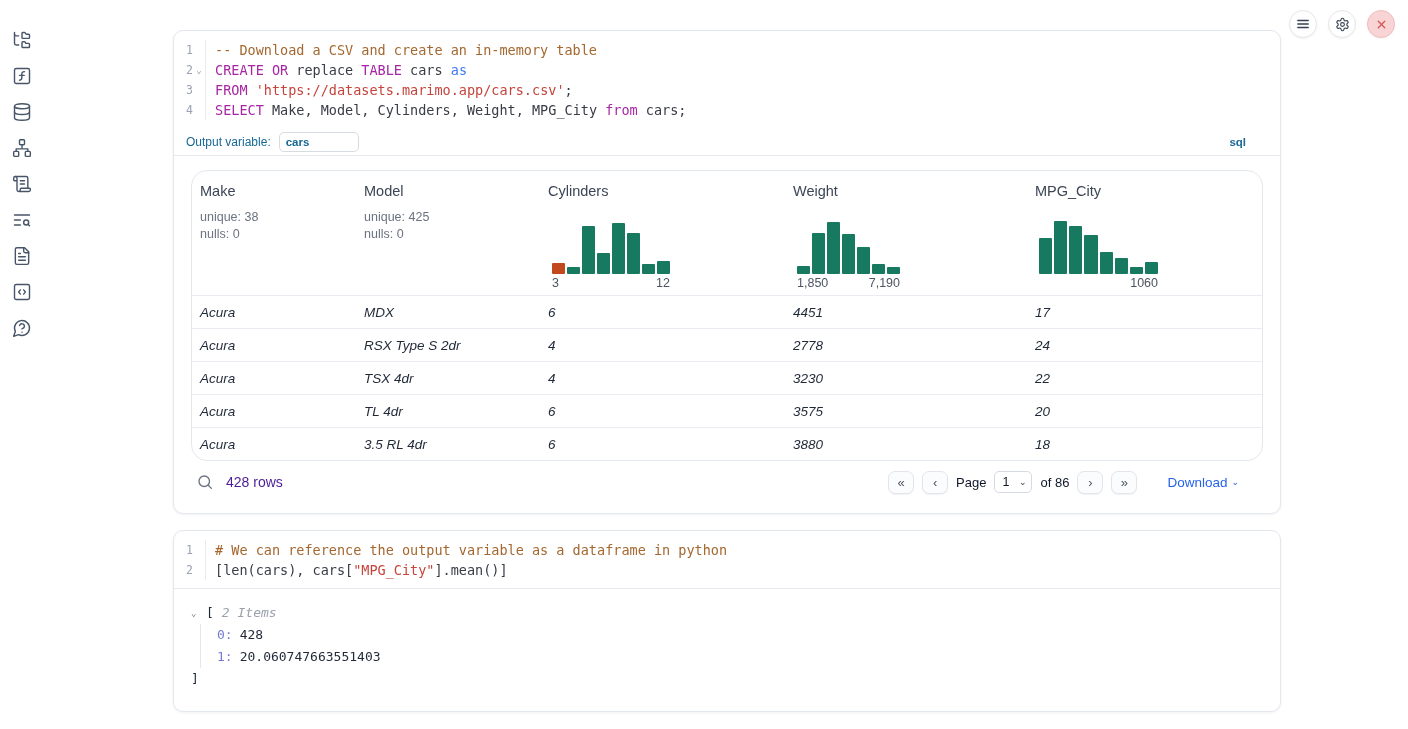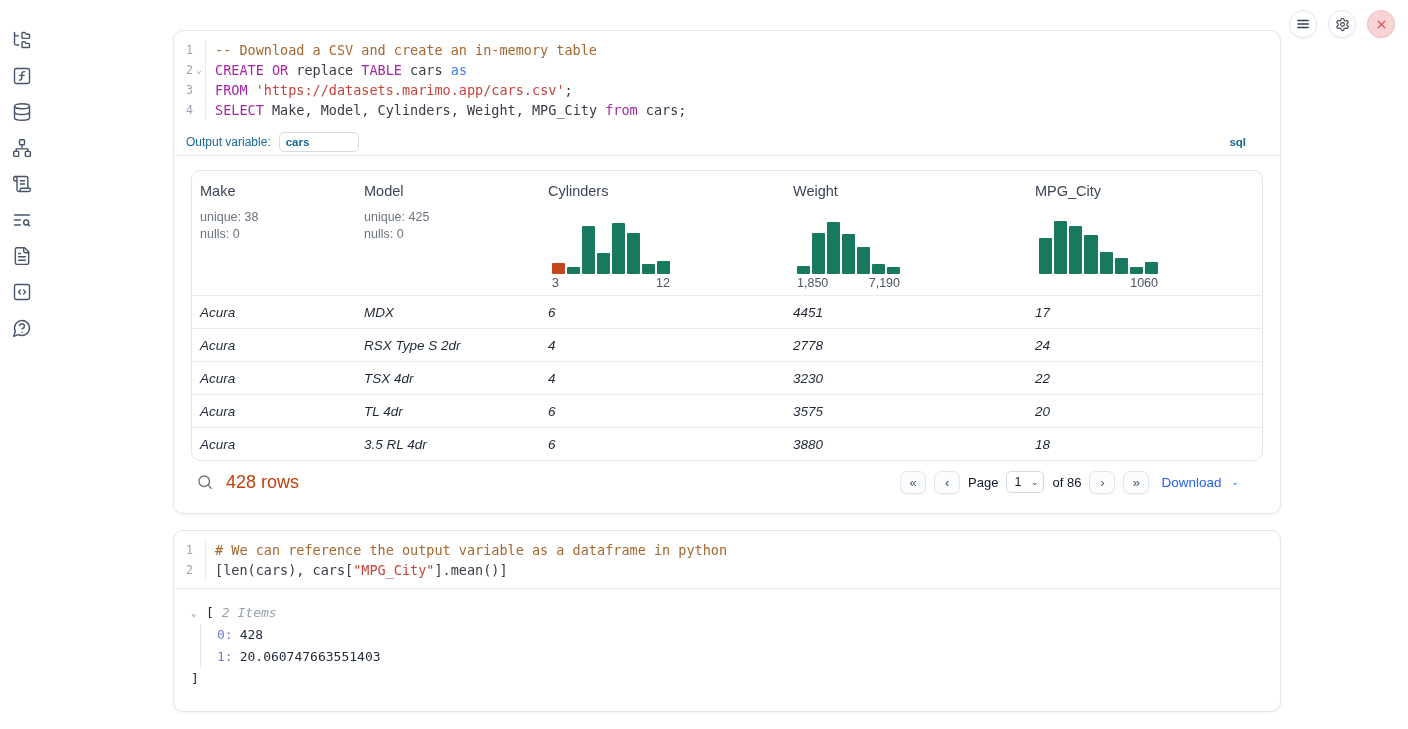--- a/index.html
+++ b/index.html
@@ -39,47 +39,47 @@
   .outvar-bar { height:28px; display:flex; align-items:center; padding:0 34px 0 12px;
                 border-bottom:1px solid #e6eaef; }
   .outvar-label { font-size:12px; font-weight:normal; color:#176895; }
   .outvar-input { width:80px; height:20px; margin-left:8px; border:1px solid #d7dce3; border-radius:5px;
                   font-size:11.5px; font-weight:bold; color:#176895; padding:0 6px;
                   font-family:"Liberation Sans", sans-serif; }
   .lang-badge { margin-left:auto; font-size:11.5px; font-weight:bold; color:#176895; }
 
   
   .cell-output { padding:14px 17px 0 17px; }
-  .table-box { border:1px solid #e3e8ee; border-radius:9px; overflow:hidden; }
+  .table-box { border:1px solid #e3e8ee; border-radius:16px; overflow:hidden; }
   .thead { display:grid; grid-template-columns:164px 184px 245px 242px 1fr; height:124px; }
   .hcell { display:flex; flex-direction:column; padding:12px 0 0 8px; }
   .hlabel { font-size:14.5px; color:#3b4555; }
   .hstats { margin-top:10px; font-size:12.5px; color:#6b7280; line-height:17px; }
   .hist-block { margin-top:auto; }
   .bars { display:flex; align-items:flex-end; gap:2px; height:56px; margin-left:4px; }
   .bar { flex:1; border-radius:1px; }
   .hist-labels { display:flex; justify-content:space-between; margin:2px 0 5px 4px;
                  font-size:12.5px; color:#4b5563; }
   .trow { display:grid; grid-template-columns:164px 184px 245px 242px 1fr; height:33px;
           border-top:1px solid #e9edf2; align-items:center;font-style:italic; }
   .tcell { padding-left:8px; font-size:13.5px; color:#1f2937; }
 
   
   .table-footer { height:42px; display:flex; align-items:center; padding:0 24px 0 5px; }
-  .rowcount { margin-left:12px; font-size:18px; color:#c2410c; }
+  .rowcount { margin-left:12px; font-size:14px; color:#4c1d95; }
   .pager { margin-left:auto; display:flex; align-items:center; gap:8px; }
   .pg-btn { width:26px; height:23px; border:1px solid #e2e6ec; border-radius:7px; background:#fbfcfd;
             box-shadow:0 1px 1px rgba(15,23,42,.05); display:flex; align-items:center; justify-content:center;
             font-size:13px; color:#4b5563; cursor:pointer; }
   .pg-text { font-size:13px; color:#0f172a; }
   .pg-select { width:38px; height:22px; border:1px solid #d5dae2; border-radius:5px; background:#fff;
                display:flex; align-items:center; justify-content:space-between; padding:0 5px 0 7px;
                font-size:12.5px; color:#111827; cursor:pointer; }
   .pg-select .carat { font-size:9px; color:#374151; }
-  .download { margin-left:4px; font-size:13.5px; color:#2563eb; display:flex; align-items:center; gap:10px; cursor:pointer; }
+  .download { margin-left:22px; font-size:13.5px; color:#2563eb; display:flex; align-items:center; gap:4px; cursor:pointer; }
   .download .carat { font-size:9px; }
 
   
   .py-output { padding:13px 17px 16px 17px; font-family:"DejaVu Sans Mono", monospace;
                font-size:13px; color:#1f2937; }
   .po-row { line-height:22px; display:flex; align-items:center; }
   .po-chev { width:15px; font-size:9px; color:#6b7280; cursor:pointer; }
   .po-items { color:#9aa1ac; font-style:italic; margin-left:8px; }
   .po-entries { margin-left:9px; border-left:1px solid #e5e7eb; padding-left:16px; }
   .po-key { color:#7779d6; }

